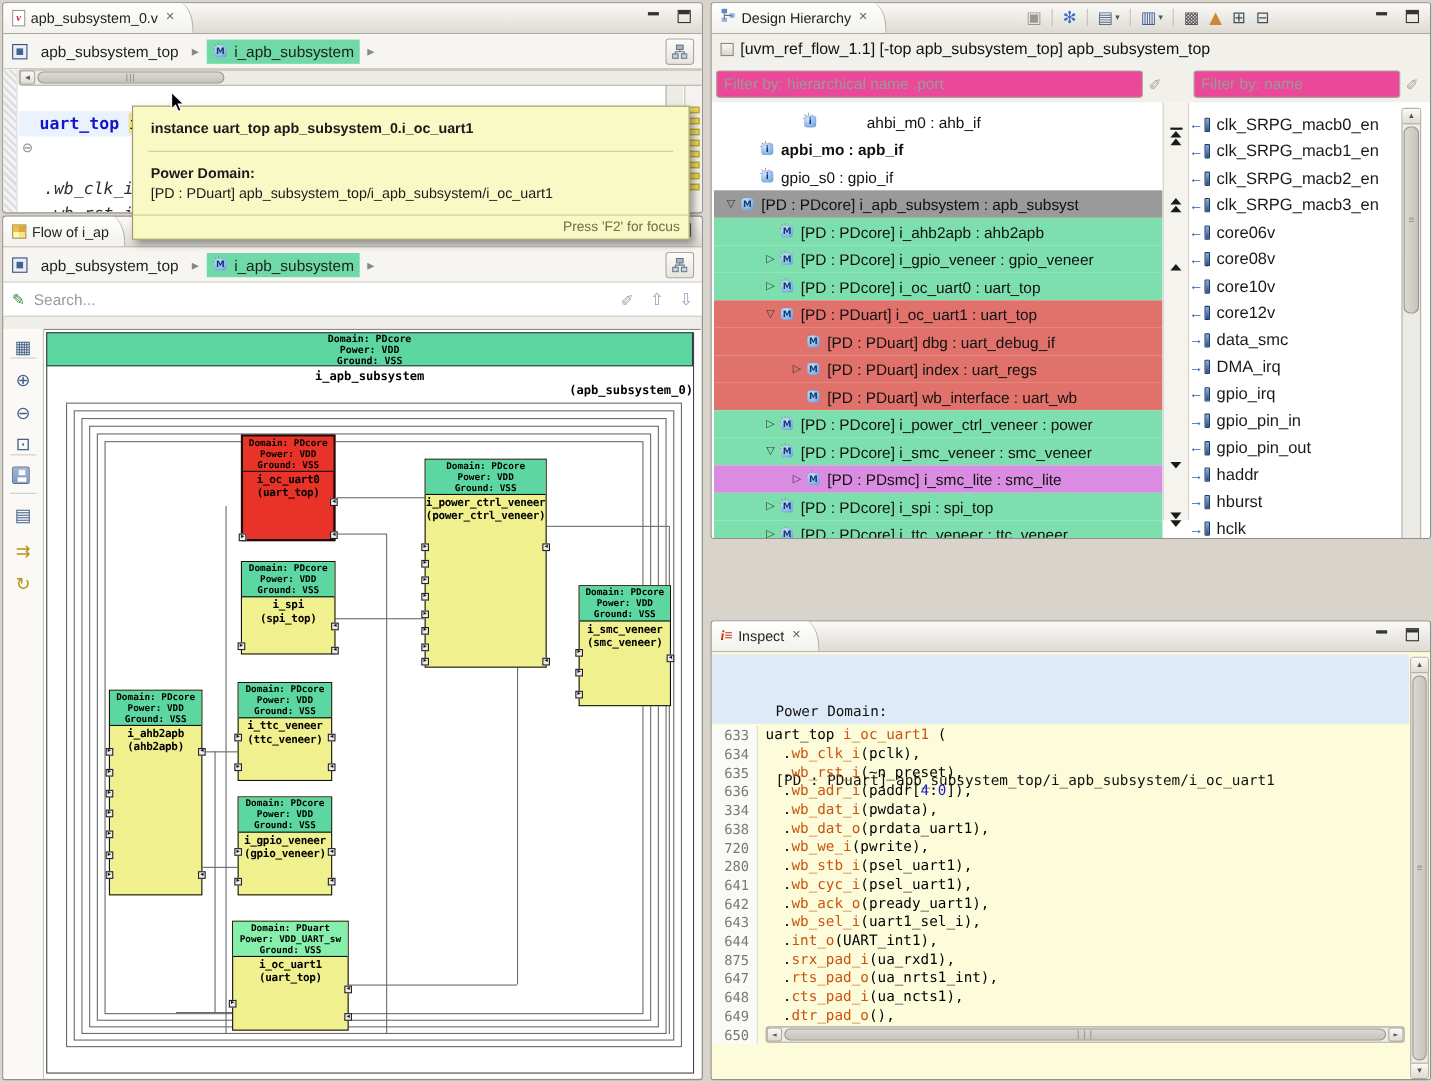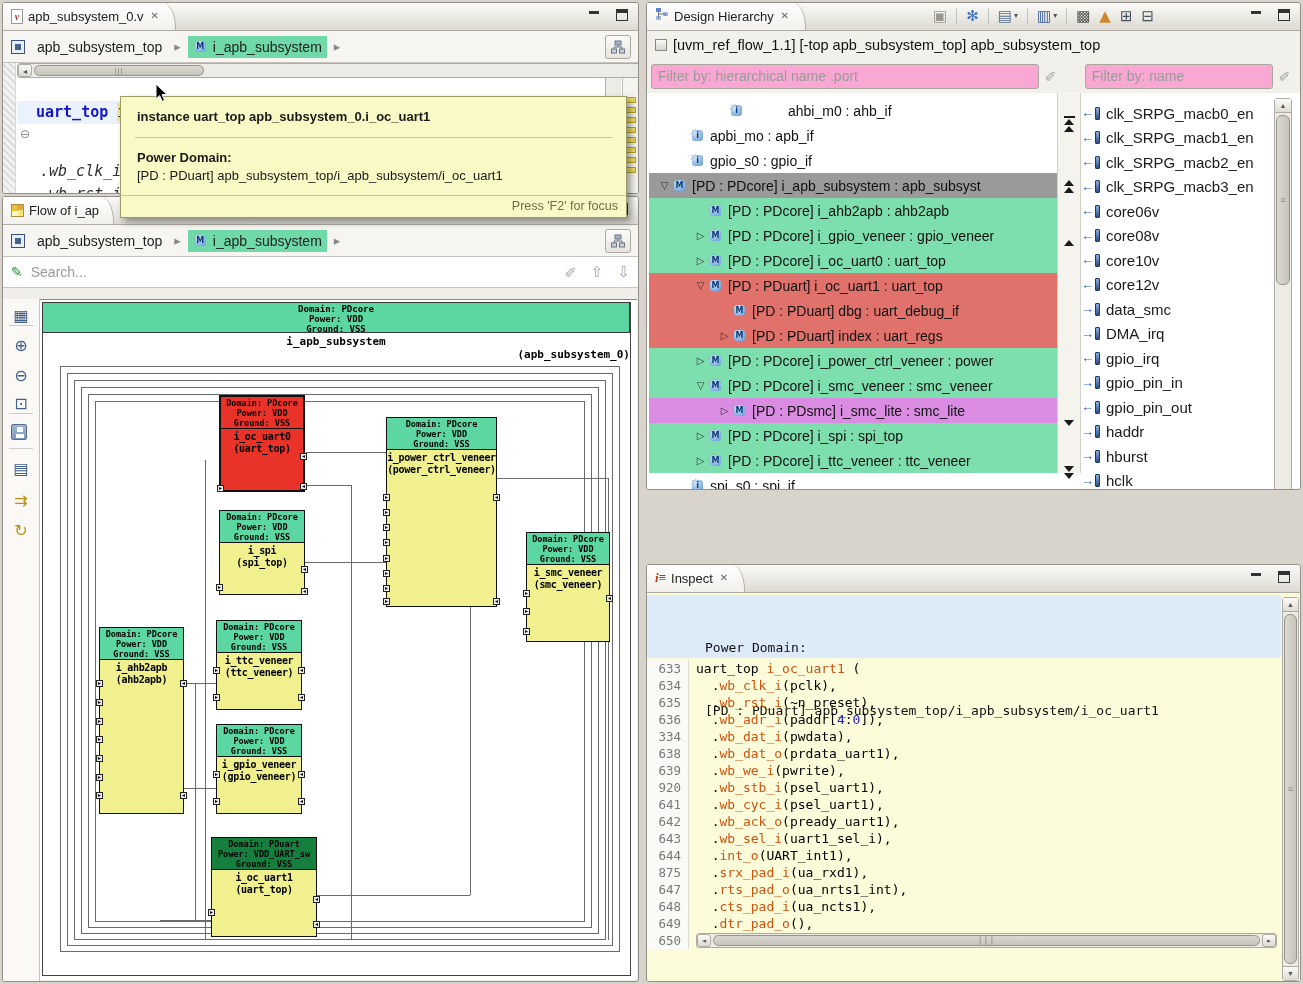--- a/index.html
+++ b/index.html
@@ -111,21 +111,21 @@
 
   
   #hier-panel{left:646px;top:2px;width:655px;height:488px}
   .hier-tools{position:absolute;left:286px;top:4px;display:flex;align-items:center;gap:9px}
   .htool{font-family:"DejaVu Sans",sans-serif;font-size:15px;line-height:18px;cursor:pointer;display:flex;align-items:flex-end}
   .htool .caret{font-size:8px;color:#555;margin-left:2px}
   .vsep{width:1px;height:16px;background:#C4C1B9}
   .hier-title{position:absolute;left:0;right:0;top:28px;height:28px;display:flex;align-items:center;gap:6px;padding:0 8px;font-size:14.5px;color:#111;background:#F1F0EB}
   .db-icon{width:12px;height:12px;border:1px solid #8A877F;background:linear-gradient(#F8F8F8,#D8D5CE)}
   .filters{position:absolute;left:0;right:0;top:56px;height:34px;background:#F1F0EB;display:flex;align-items:center;padding:0 4px;gap:6px}
-  .filters input{height:25px;border:1px solid #A9A69E;border-radius:3px;background:#f9a8d4;font-size:14px;padding:0 6px;color:#333}
+  .filters input{height:25px;border:1px solid #A9A69E;border-radius:3px;background:#ec4899;font-size:14px;padding:0 6px;color:#333}
   .filters input::placeholder{color:#9A9A9A}
   #hier-filter-hname{width:388px}
   #hier-filter-name{width:188px;margin-left:22px}
   .hier-content{position:absolute;left:0;right:0;top:90px;bottom:0;background:#fff}
   #tree{position:absolute;left:2px;top:5px;width:408px;height:428px;overflow:hidden}
   .trow{height:25px;display:flex;align-items:center;font-size:14px;color:#111;white-space:nowrap;cursor:pointer}
   .trow .expander{width:15px;flex:none;font-size:10px;color:#333;text-align:center}
   .trow .tlabel{margin-left:5px}
   .bg-w{background:#fff}.bg-g{background:#7DDFAE}.bg-r{background:#E0716B}.bg-p{background:#DA8CE2}
   .bg-sel{background:#9A9A9A}
@@ -399,21 +399,21 @@
             <div>Ground: VSS</div>
           </div>
           <div class="bname">i_gpio_veneer</div>
           <div class="bmod">(gpio_veneer)</div>
           <div class="port" style="left: -4px; top: 46px;">▸</div>
           <div class="port" style="left: -4px; top: 73px;">▸</div>
           <div class="port" style="right: -4px; top: 46px;">◂</div>
           <div class="port" style="right: -4px; top: 73px;">◂</div>
         </div>
         <div class="blk" style="left: 171px; top: 537px; width: 106px; height: 100px; background: rgb(241, 240, 143); border-width: 1px;">
-          <div class="bhead" style="background: #15803d;">
+          <div class="bhead" style="background: #86efac;">
             <div>Domain: PDuart</div>
             <div>Power: VDD_UART_sw</div>
             <div>Ground: VSS</div>
           </div>
           <div class="bname">i_oc_uart1</div>
           <div class="bmod">(uart_top)</div>
           <div class="port" style="left: -4px; top: 71px;">▸</div>
           <div class="port" style="right: -4px; top: 58px;">◂</div>
           <div class="port" style="right: -4px; top: 83px;">◂</div>
         </div>
@@ -482,32 +482,32 @@
   </div>
   <div class="hier-content">
     <div id="tree">
         <div class="trow bg-w" style="padding-left: 26px; gap: 39px;">
           <span class="expander"></span>
           <span class="nicon i">
             <span class="lt"></span>
           </span>
           <span class="tlabel">ahbi_m0 : ahb_if</span>
         </div>
+        <div class="trow bg-w" style="padding-left: 26px; font-weight: bold;">
+          <span class="expander"></span>
+          <span class="nicon i">
+            <span class="lt"></span>
+          </span>
+          <span class="tlabel">apbi_mo : apb_if</span>
+        </div>
         <div class="trow bg-w" style="padding-left: 26px;">
           <span class="expander"></span>
           <span class="nicon i">
             <span class="lt"></span>
           </span>
-          <span class="tlabel">apbi_mo : apb_if</span>
-        </div>
-        <div class="trow bg-w" style="padding-left: 26px;">
-          <span class="expander"></span>
-          <span class="nicon i">
-            <span class="lt"></span>
-          </span>
           <span class="tlabel">gpio_s0 : gpio_if</span>
         </div>
         <div class="trow bg-sel" style="padding-left: 8px;">
           <span class="expander">▽</span>
           <span class="nicon m">
             <span class="lt"></span>
           </span>
           <span class="tlabel">[PD : PDcore] i_apb_subsystem : apb_subsyst</span>
         </div>
         <div class="trow bg-g" style="padding-left: 44px;">
@@ -544,20 +544,27 @@
             <span class="lt"></span>
           </span>
           <span class="tlabel">[PD : PDuart] dbg : uart_debug_if</span>
         </div>
         <div class="trow bg-r" style="padding-left: 68px;">
           <span class="expander">▷</span>
           <span class="nicon m">
             <span class="lt"></span>
           </span>
           <span class="tlabel">[PD : PDuart] index : uart_regs</span>
+        </div>
+        <div class="trow bg-r" style="padding-left: 68px;">
+          <span class="expander"></span>
+          <span class="nicon m">
+            <span class="lt"></span>
+          </span>
+          <span class="tlabel">[PD : PDuart] wb_interface : uart_wb</span>
         </div>
         <div class="trow bg-g" style="padding-left: 44px;">
           <span class="expander">▷</span>
           <span class="nicon m">
             <span class="lt"></span>
           </span>
           <span class="tlabel">[PD : PDcore] i_power_ctrl_veneer : power</span>
         </div>
         <div class="trow bg-g" style="padding-left: 44px;">
           <span class="expander">▽</span>
@@ -784,22 +791,22 @@
       <div>Power Domain:</div>
       <div>[PD : PDuart] apb_subsystem_top/i_apb_subsystem/i_oc_uart1</div>
     </div>
     <div id="icode">
         <div class="irow"><span class="g">633</span><span class="t"><span>uart_top </span><span class="c-o">i_oc_uart1</span><span> (</span></span></div>
         <div class="irow"><span class="g">634</span><span class="t"><span>  .</span><span class="c-o">wb_clk_i</span><span>(pclk),</span></span></div>
         <div class="irow"><span class="g">635</span><span class="t"><span>  .</span><span class="c-o">wb_rst_i</span><span>(~n_preset),</span></span></div>
         <div class="irow"><span class="g">636</span><span class="t"><span>  .</span><span class="c-o">wb_adr_i</span><span>(paddr[</span><span class="c-n">4</span><span>:</span><span class="c-n">0</span><span>]),</span></span></div>
         <div class="irow"><span class="g">334</span><span class="t"><span>  .</span><span class="c-o">wb_dat_i</span><span>(pwdata),</span></span></div>
         <div class="irow"><span class="g">638</span><span class="t"><span>  .</span><span class="c-o">wb_dat_o</span><span>(prdata_uart1),</span></span></div>
-        <div class="irow"><span class="g">639</span><span class="t"><span>  .</span><span class="c-o">wb_we_i</span><span>(pwrite),</span></span></div>
-        <div class="irow"><span class="g">920</span><span class="t"><span>  .</span><span class="c-o">wb_stb_i</span><span>(psel_uart1),</span></span></div>
+        <div class="irow"><span class="g">720</span><span class="t"><span>  .</span><span class="c-o">wb_we_i</span><span>(pwrite),</span></span></div>
+        <div class="irow"><span class="g">280</span><span class="t"><span>  .</span><span class="c-o">wb_stb_i</span><span>(psel_uart1),</span></span></div>
         <div class="irow"><span class="g">641</span><span class="t"><span>  .</span><span class="c-o">wb_cyc_i</span><span>(psel_uart1),</span></span></div>
         <div class="irow"><span class="g">642</span><span class="t"><span>  .</span><span class="c-o">wb_ack_o</span><span>(pready_uart1),</span></span></div>
         <div class="irow"><span class="g">643</span><span class="t"><span>  .</span><span class="c-o">wb_sel_i</span><span>(uart1_sel_i),</span></span></div>
         <div class="irow"><span class="g">644</span><span class="t"><span>  .</span><span class="c-o">int_o</span><span>(UART_int1),</span></span></div>
         <div class="irow"><span class="g">875</span><span class="t"><span>  .</span><span class="c-o">srx_pad_i</span><span>(ua_rxd1),</span></span></div>
         <div class="irow"><span class="g">647</span><span class="t"><span>  .</span><span class="c-o">rts_pad_o</span><span>(ua_nrts1_int),</span></span></div>
         <div class="irow"><span class="g">648</span><span class="t"><span>  .</span><span class="c-o">cts_pad_i</span><span>(ua_ncts1),</span></span></div>
         <div class="irow"><span class="g">649</span><span class="t"><span>  .</span><span class="c-o">dtr_pad_o</span><span>(),</span></span></div>
         <div class="irow"><span class="g">650</span><div class="ihscroll sbh"><div class="sb-arrow" style="left: 0px;">◄</div><div class="sb-arrow" style="right: 0px;">►</div><div class="sb-thumb" style="left: 16px; right: 16px;"></div></div></div>
       </div>

